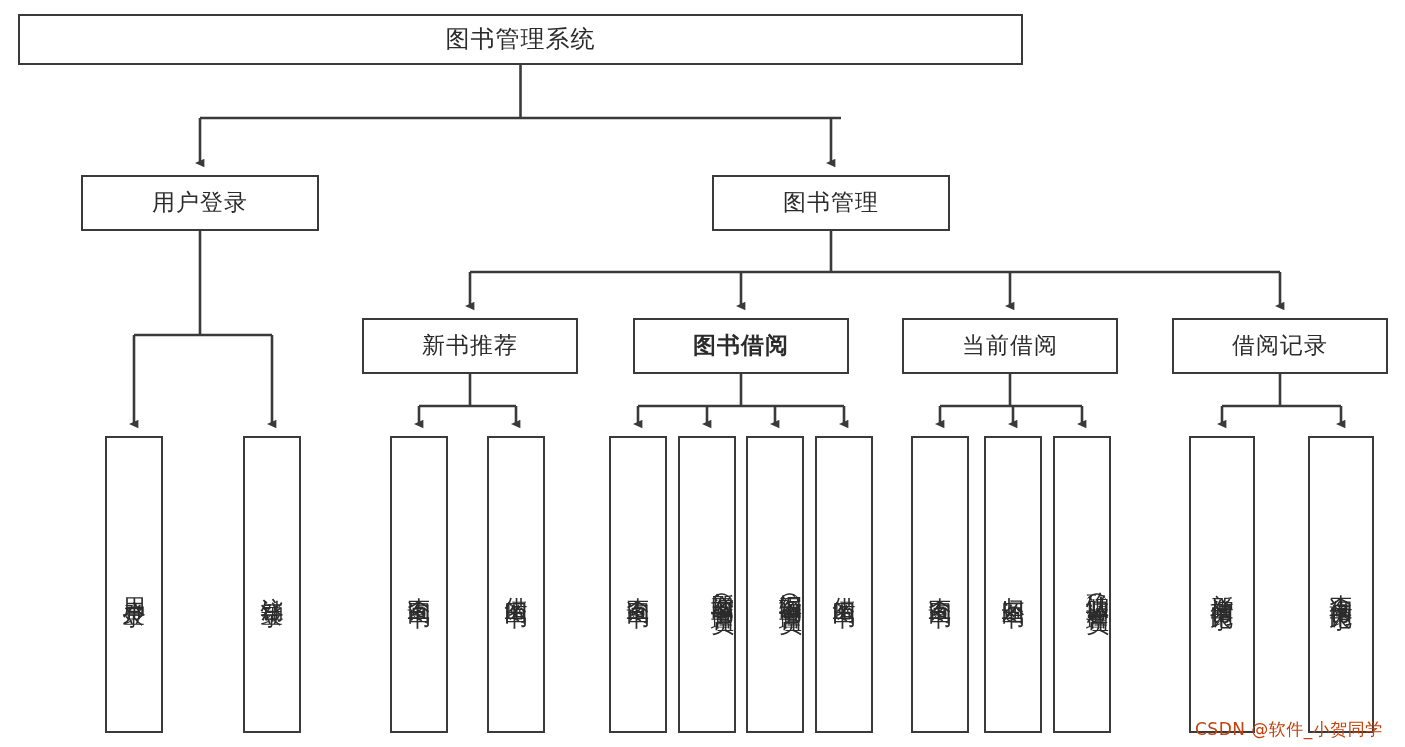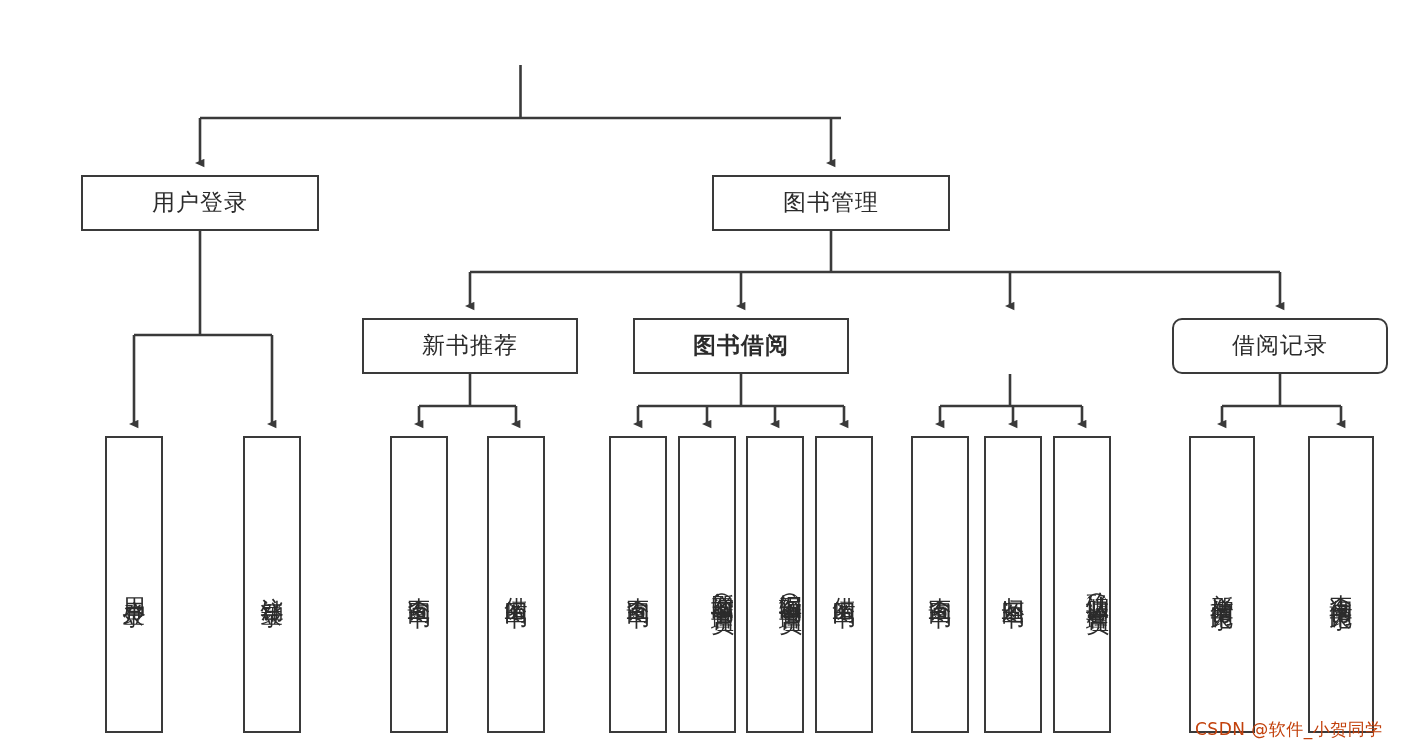--- a/index.html
+++ b/index.html
@@ -129,27 +129,29 @@
       <path d="M1013,406 L1013,424" marker-end="url(#arrow)"></path>
       <path d="M1082,406 L1082,424" marker-end="url(#arrow)"></path>
 
       <path d="M1280,374 L1280,406"></path>
       <path d="M1222,406 L1341,406"></path>
       <path d="M1222,406 L1222,424" marker-end="url(#arrow)"></path>
       <path d="M1341,406 L1341,424" marker-end="url(#arrow)"></path>
     </g>
   </svg>
 
+  <div class="node horiz root" style="left:18px; top:14px; width:1005px; height:51px;">图书管理系统</div>
 
   <div class="node horiz" style="left:81px; top:175px; width:238px; height:56px;">用户登录</div>
   <div class="node horiz" style="left:712px; top:175px; width:238px; height:56px;">图书管理</div>
 
   <div class="node horiz" style="left:362px; top:318px; width:216px; height:56px;">新书推荐</div>
   <div class="node horiz" style="left:633px; top:318px; width:216px; height:56px;font-weight:bold;">图书借阅</div>
-  <div class="node horiz" style="left:1172px; top:318px; width:216px; height:56px;border-radius:10px;">借阅记录</div>
+  <div class="node horiz" style="left:902px; top:318px; width:216px; height:56px;">当前借阅</div>
+  <div class="node horiz" style="left:1172px; top:318px; width:216px; height:56px;">借阅记录</div>
 
   <div class="leaf" style="left:105px; top:436px; width:58px; height:297px;">
     <span class="vtext">用户登录</span>
   </div>
   <div class="leaf" style="left:243px; top:436px; width:58px; height:297px;">
     <span class="vtext">注销登录</span>
   </div>
 
   <div class="leaf" style="left:390px; top:436px; width:58px; height:297px;">
     <span class="vtext">查询图书</span>

